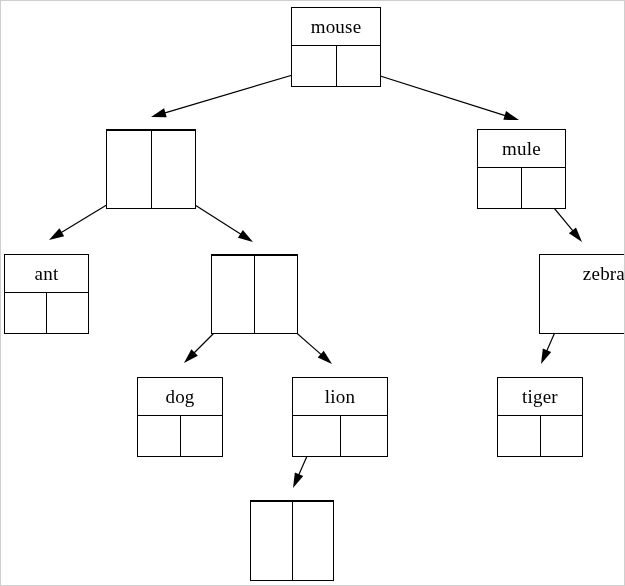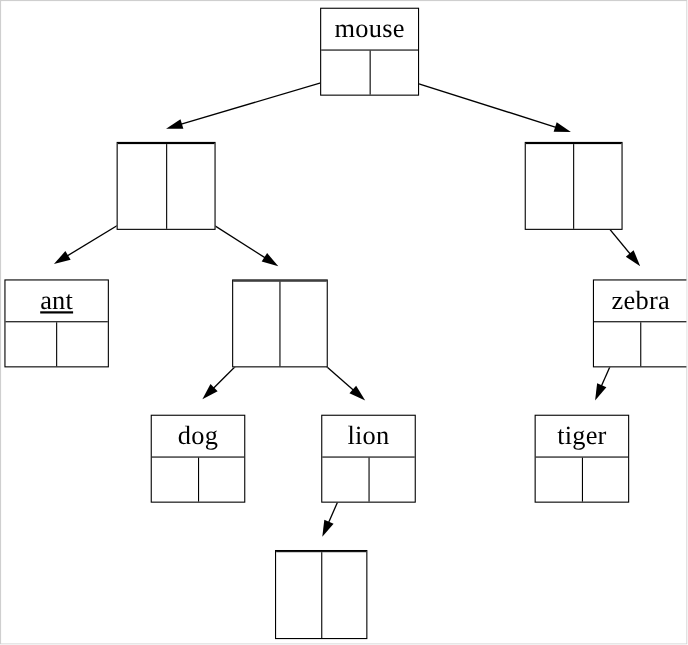--- a/index.html
+++ b/index.html
@@ -32,21 +32,21 @@
     background: #ffffff;
     display: flex;
     flex-direction: column;
   }
   .node-label {
     flex: 0 0 auto;
     height: 48%;
     display: flex;
     align-items: center;
     justify-content: center;
-    font-size: 24px;
+    font-size: 19px;
     color: #000000;
     line-height: 1;
     letter-spacing: 0.2px;
   }
   .node-pointers {
     flex: 1 1 auto;
     display: flex;
     border-top: 1.4px solid #000000;
   }
   .ptr {
@@ -109,60 +109,61 @@
           <div class="ptr right"></div>
         </div>
       </div>
       <div class="node" style="left: 105px; top: 128px; width: 90px; height: 80px;">
         <div class="node-pointers">
           <div class="ptr left"></div>
           <div class="ptr right"></div>
         </div>
       </div>
       <div class="node" style="left: 476px; top: 128px; width: 89px; height: 80px;">
+        <div class="node-label">mule</div>
         <div class="node-pointers">
           <div class="ptr left"></div>
           <div class="ptr right"></div>
         </div>
       </div>
-      <div class="node" style="left: 3px; top: 253px; width: 95px; height: 80px; text-decoration: underline;">
+      <div class="node" style="left: 3px; top: 253px; width: 85px; height: 80px;">
         <div class="node-label">ant</div>
         <div class="node-pointers">
           <div class="ptr left"></div>
           <div class="ptr right"></div>
         </div>
       </div>
       <div class="node" style="left: 210px; top: 253px; width: 87px; height: 80px;">
         <div class="node-pointers">
           <div class="ptr left"></div>
           <div class="ptr right"></div>
         </div>
       </div>
-      <div class="node" style="left: 538px; top: 253px; width: 87px; height: 80px;">
+      <div class="node" style="left: 538px; top: 253px; width: 87px; height: 80px; align-items: flex-end;">
         <div class="node-label">zebra</div>
         <div class="node-pointers">
           <div class="ptr left"></div>
           <div class="ptr right"></div>
         </div>
       </div>
       <div class="node" style="left: 136px; top: 376px; width: 86px; height: 80px;">
         <div class="node-label">dog</div>
         <div class="node-pointers">
           <div class="ptr left"></div>
           <div class="ptr right"></div>
         </div>
       </div>
-      <div class="node" style="left: 291px; top: 376px; width: 86px; height: 80px;">
+      <div class="node" style="left: 291px; top: 376px; width: 96px; height: 80px;">
         <div class="node-label">lion</div>
         <div class="node-pointers">
           <div class="ptr left"></div>
           <div class="ptr right"></div>
         </div>
       </div>
-      <div class="node" style="left: 485px; top: 376px; width: 86px; height: 80px; text-align: right;">
+      <div class="node" style="left: 496px; top: 376px; width: 86px; height: 80px; text-align: right;">
         <div class="node-label">tiger</div>
         <div class="node-pointers">
           <div class="ptr left"></div>
           <div class="ptr right"></div>
         </div>
       </div>
       <div class="node" style="left: 249px; top: 499px; width: 84px; height: 81px;">
         <div class="node-pointers">
           <div class="ptr left"></div>
           <div class="ptr right"></div>

